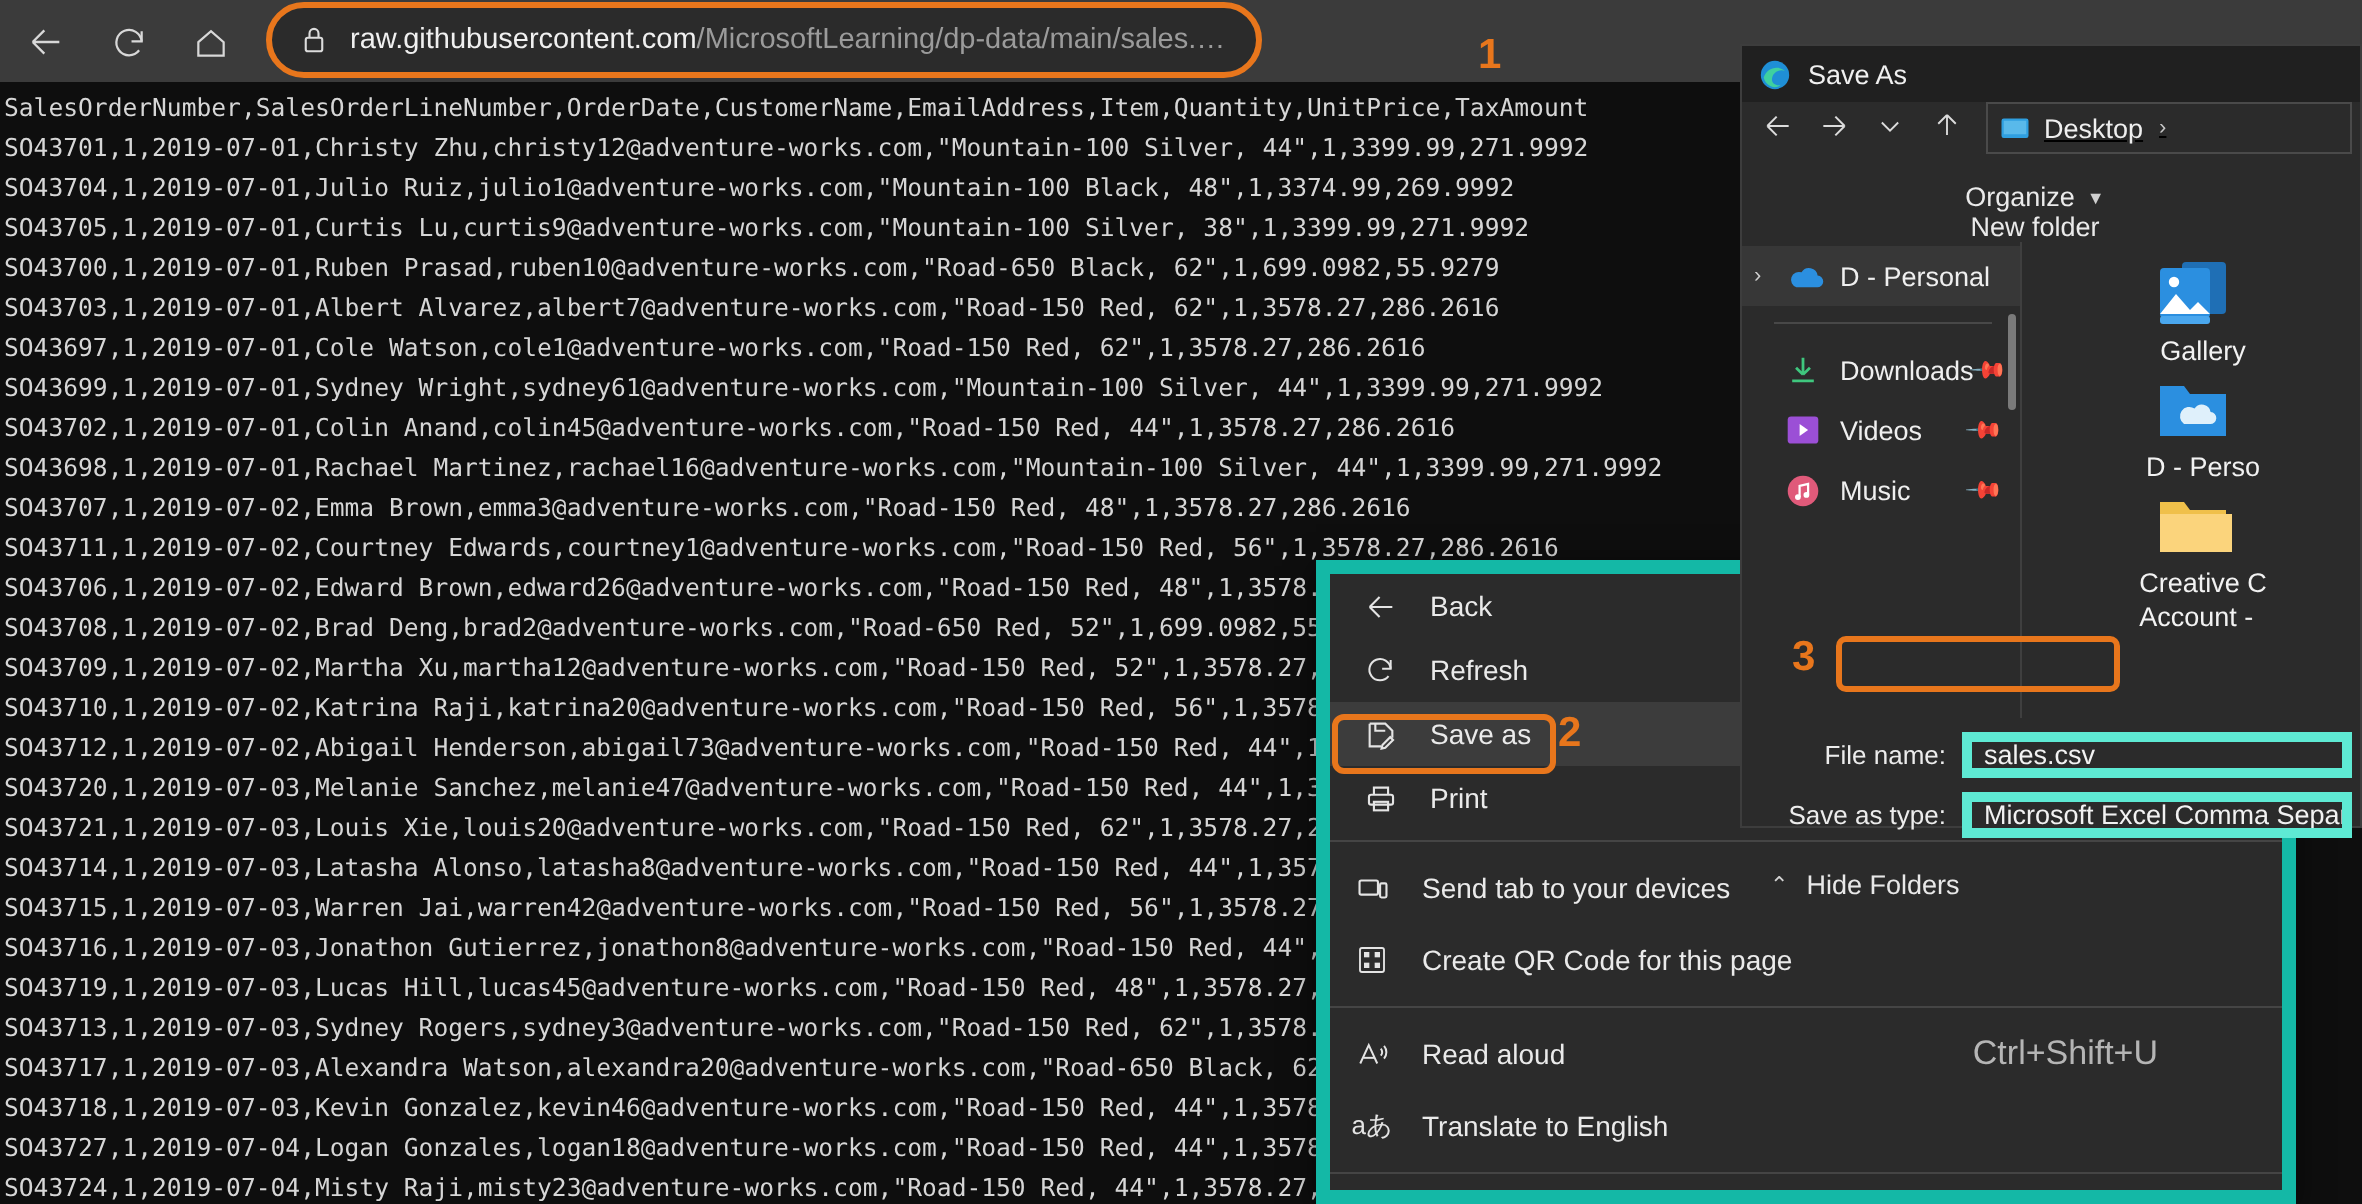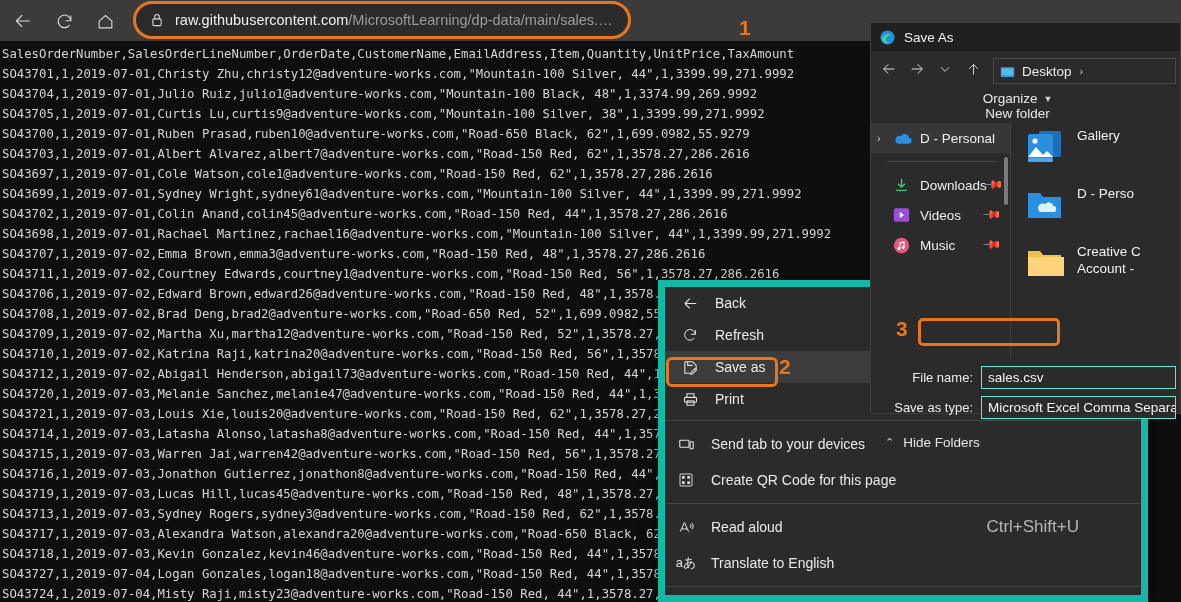--- a/index.html
+++ b/index.html
@@ -85,21 +85,21 @@
   
   .saveas {
     position: absolute; left: 870px; top: 22px; width: 311px; height: 392px;
     background: #2b2b2b; border: 1px solid #3d3d3d;
   }
   .sa-title {
     height: 28px; display: flex; align-items: center; padding-left: 8px;
     background: #202020; color: #f0f0f0; font-size: 13.5px;
   }
   .edge-logo { width: 17px; height: 17px; margin-right: 8px; flex: none; }
-  .sa-navbar { height: 40px; display: flex; align-items: center; padding: 0 4px; }
+  .sa-navbar { height: 40px; display: flex; padding: 0 4px; text-decoration: underline; }
   .sa-nav-btn {
     width: 28px; height: 28px; display: flex; align-items: center;
     justify-content: center; color: #dcdcdc;
   }
   .sa-crumbbar {
     flex: 1; height: 26px; margin-left: 6px; background: #2b2b2b;
     border: 1px solid #4a4a4a; display: flex; align-items: center; padding: 0 6px;
   }
   .crumb-ico { width: 15px; height: 13px; margin-right: 7px; flex: none; }
   .crumb-txt { color: #efefef; font-size: 13.5px; }
@@ -116,28 +116,28 @@
   .tree-item.sel { background: #373737; }
   .tw-chev { width: 16px; color: #cfcfcf; font-size: 11px; flex: none; }
   .tw-ico { width: 19px; height: 17px; margin-right: 8px; flex: none; display:flex; align-items:center;}
   .pin { margin-left: auto; margin-right: 10px; color: #9d9d9d; font-size: 12px; transform: rotate(45deg); }
   .tree-sep { height: 1px; background: #484848; margin: 8px 14px 8px 16px; }
   .sa-scroll {
     position: absolute; right: 2px; top: 36px; width: 4px; height: 48px;
     background: #7a7a7a; border-radius: 2px;
   }
   .sa-files { flex: 1; border-left: 1px solid #3f3f3f; padding-top: 6px; }
-  .file-row { display: flex; align-items: flex-start; height: 58px; padding-left: 12px; }
+  .file-row { display: flex; align-items: center; height: 58px; padding-left: 12px; flex-direction: column; }
   .file-ico { width: 44px; height: 40px; margin-right: 10px; flex: none; }
   .file-name { color: #f2f2f2; font-size: 13.5px; line-height: 17px; }
   .sa-fields { padding: 6px 0 0 0; }
   .fld-row { display: flex; align-items: center; height: 25px; margin-bottom: 5px; }
   .fld-label { width: 110px; text-align: right; padding-right: 8px; color: #ececec; font-size: 13px; }
   .fld-input {
-    flex: 1; height: 23px; background: #2b2b2b; border: 1px solid #5eead4;
+    flex: 1; height: 23px; background: #2b2b2b; border: 5px solid #5eead4;
     color: #f2f2f2; font-size: 13.5px; display: flex; align-items: center;
     padding-left: 6px; margin-right: 4px; white-space: nowrap; overflow: hidden;
   }
   .filename-highlight {
     position: absolute; left: 918px; top: 318px; width: 142px; height: 28px;
     border: 3px solid #e8761c; border-radius: 5px; pointer-events: none;
   }
   .sa-footer { display: flex; align-items: center; padding: 10px 0 0 14px; }
   .hide-folders { color: #e8e8e8; font-size: 13.5px; display: flex; align-items: center; }
   .hf-chev { margin-right: 9px; color: #d4d4d4; font-size: 11px; }

